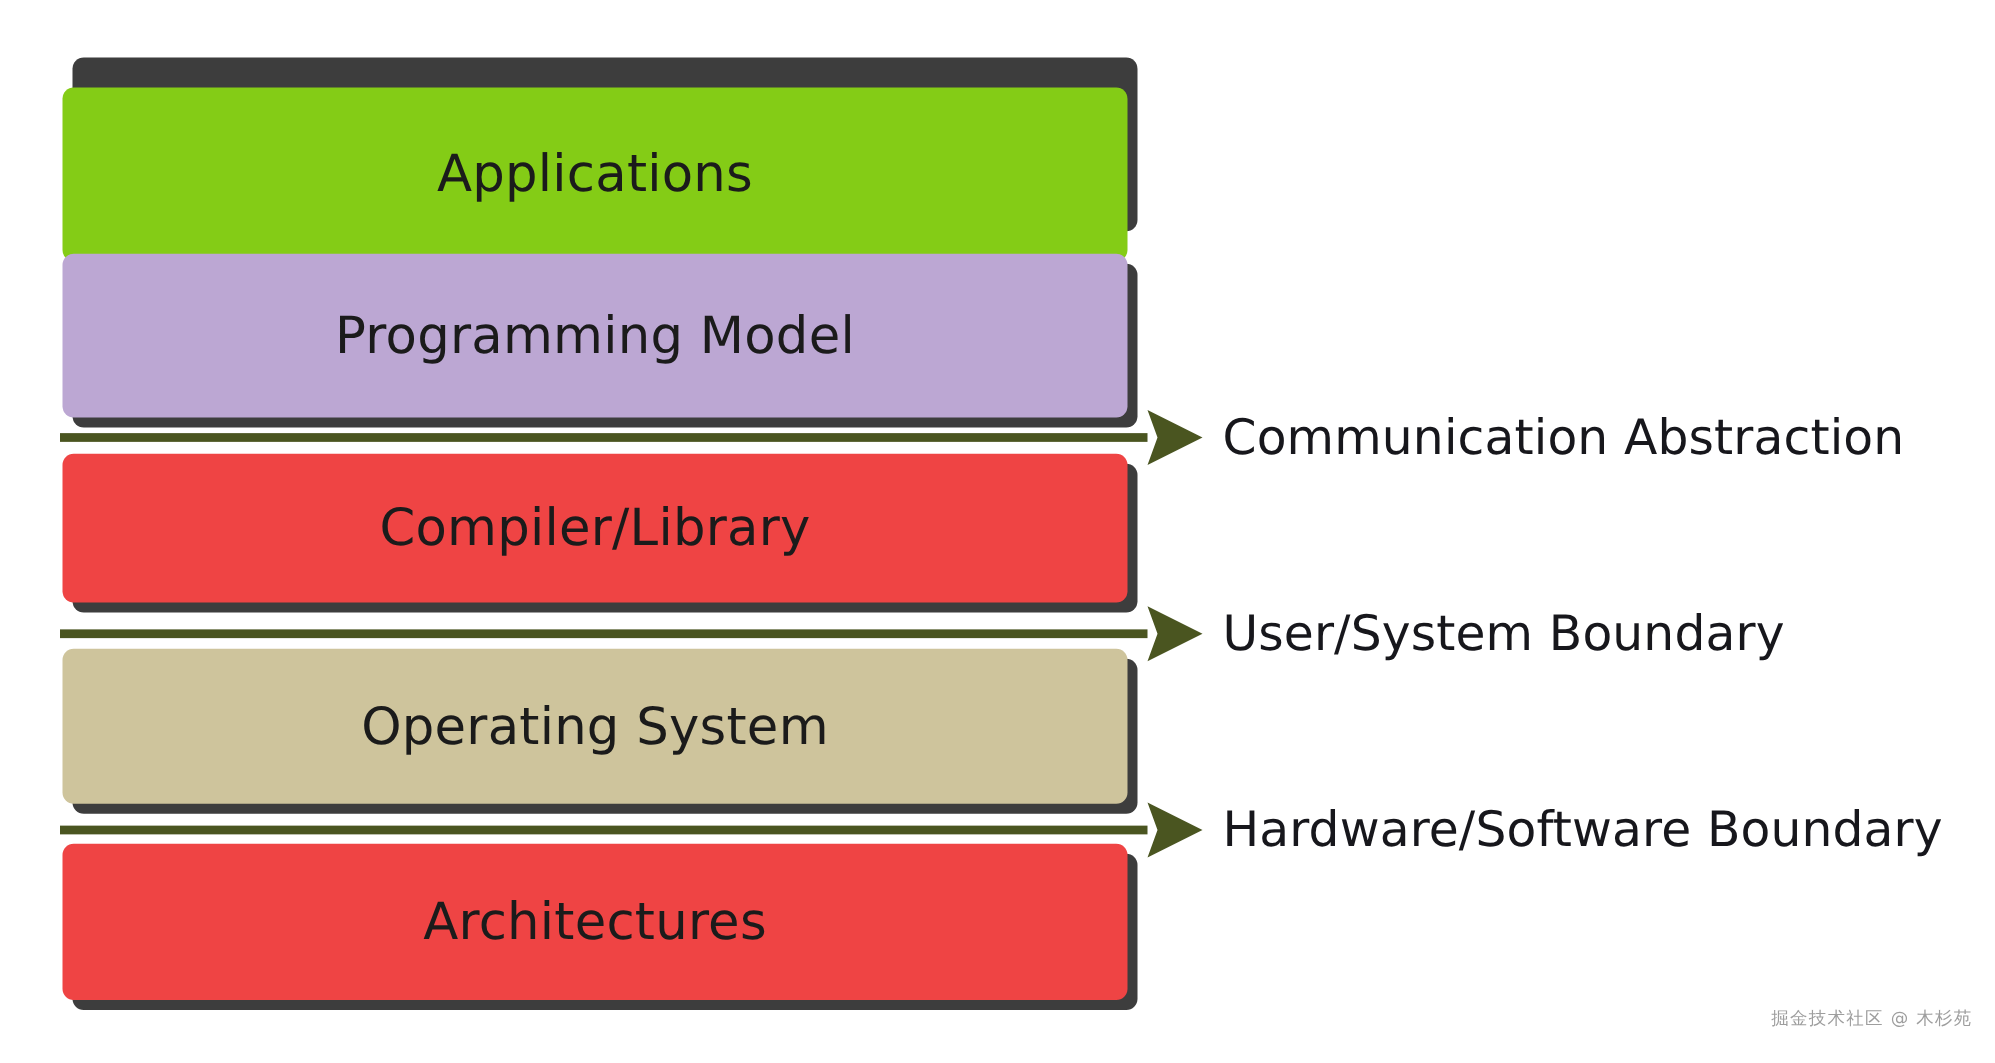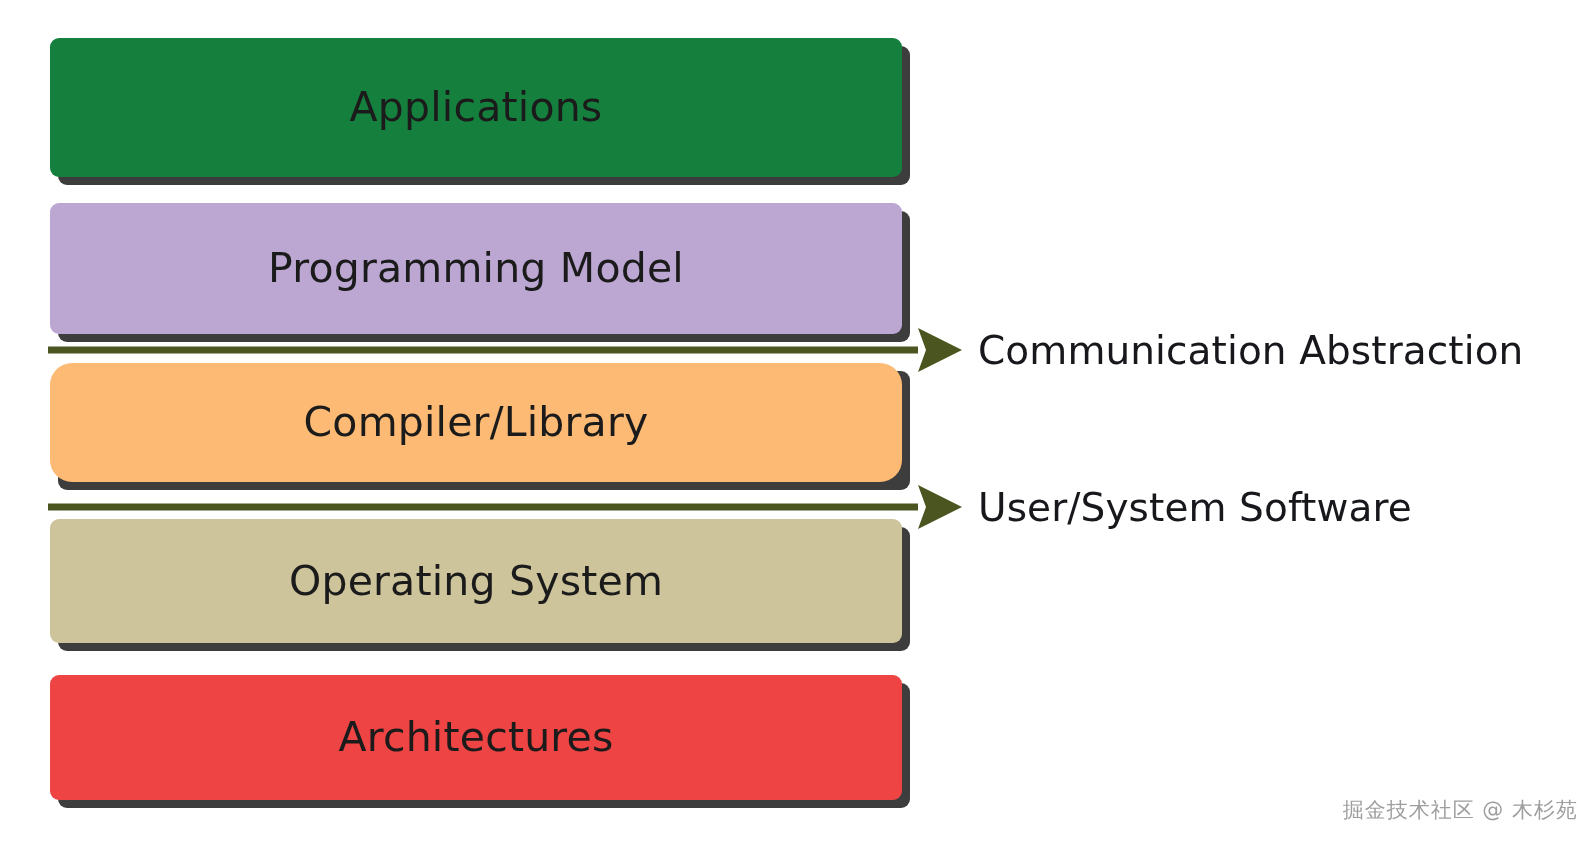--- a/index.html
+++ b/index.html
@@ -86,46 +86,46 @@
     white-space: nowrap;
     letter-spacing: 0.1px;
     font-family: "DejaVu Sans", "Liberation Sans", sans-serif;
   }
 
   
   .watermark {
     position: absolute;
     right: 18px;
     bottom: 26px;
-    font-size: 21px;
+    font-size: 14px;
     color: #9e9e9e;
     white-space: nowrap;
     letter-spacing: 1px;
     font-family: "DejaVu Sans", "Liberation Sans", sans-serif;
   }
 </style>
 </head>
 <body>
 
 <div id="canvas">
     <div class="layer" style="left: 50px; top: 38px; width: 852px; height: 139px;">
       <div class="layer-shadow" style="background: rgb(61, 61, 61);"></div>
-      <div class="layer-face" style="background: #15803d;">
+      <div class="layer-face" style="background: #84cc16; margin-top: 32px;">
         <span class="layer-label" style="color: rgb(27, 27, 27);">Applications</span>
       </div>
     </div>
     <div class="layer" style="left: 50px; top: 203px; width: 852px; height: 131px;">
       <div class="layer-shadow" style="background: rgb(61, 61, 61);"></div>
       <div class="layer-face" style="background: rgb(188, 167, 211);">
         <span class="layer-label" style="color: rgb(27, 27, 27);">Programming Model</span>
       </div>
     </div>
     <div class="layer" style="left: 50px; top: 363px; width: 852px; height: 119px;">
       <div class="layer-shadow" style="background: rgb(61, 61, 61);"></div>
-      <div class="layer-face" style="background: #fdba74; border-radius: 22px;">
+      <div class="layer-face" style="background: #ef4444;">
         <span class="layer-label" style="color: rgb(27, 27, 27);">Compiler/Library</span>
       </div>
     </div>
     <div class="layer" style="left: 50px; top: 519px; width: 852px; height: 124px;">
       <div class="layer-shadow" style="background: rgb(61, 61, 61);"></div>
       <div class="layer-face" style="background: rgb(206, 196, 156);">
         <span class="layer-label" style="color: rgb(27, 27, 27);">Operating System</span>
       </div>
     </div>
     <div class="layer" style="left: 50px; top: 675px; width: 852px; height: 125px;">
@@ -139,17 +139,24 @@
         <rect x="48" y="26.5" width="870" height="7" fill="#4a5520"></rect>
         <path d="M 918 8 L 962 30 L 918 52 L 926 30 Z" fill="#4a5520"></path>
       </svg>
       <div class="boundary-label">Communication Abstraction</div>
     </div>
     <div class="boundary" style="top: 477px;">
       <svg class="boundary-arrow-svg" width="1596" height="60" viewBox="0 0 1596 60">
         <rect x="48" y="26.5" width="870" height="7" fill="#4a5520"></rect>
         <path d="M 918 8 L 962 30 L 918 52 L 926 30 Z" fill="#4a5520"></path>
       </svg>
-      <div class="boundary-label">User/System Software</div>
+      <div class="boundary-label">User/System Boundary</div>
+    </div>
+    <div class="boundary" style="top: 634px;">
+      <svg class="boundary-arrow-svg" width="1596" height="60" viewBox="0 0 1596 60">
+        <rect x="48" y="26.5" width="870" height="7" fill="#4a5520"></rect>
+        <path d="M 918 8 L 962 30 L 918 52 L 926 30 Z" fill="#4a5520"></path>
+      </svg>
+      <div class="boundary-label">Hardware/Software Boundary</div>
     </div>
   </div>
 
 <div class="watermark">掘金技术社区 @ 木杉苑</div>
 
 </body></html>

